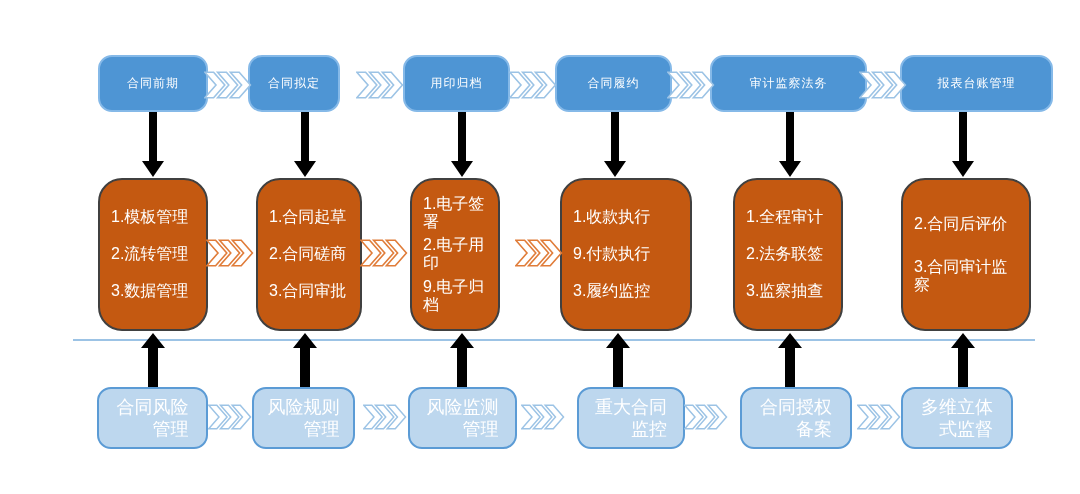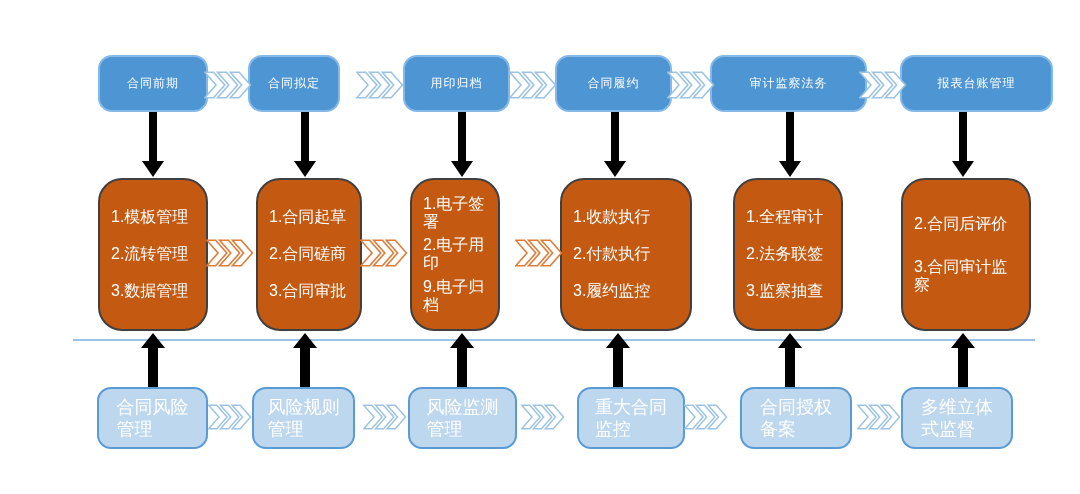--- a/index.html
+++ b/index.html
@@ -12,21 +12,21 @@
     color:#ffffff;font-size:12px;font-weight:400;letter-spacing:1px;}
 
   .func-box{position:absolute;top:178px;height:153px;box-sizing:border-box;
     background:#C45911;border:2px solid #404040;border-radius:24px;
     display:flex;flex-direction:column;justify-content:space-evenly;
     padding:10px 0;color:#ffffff;font-size:16px;}
   .func-item{padding:0 6px 0 11px;line-height:1.15;}
 
   .support-box{position:absolute;top:387px;height:62px;box-sizing:border-box;
     background:#BDD7EE;border:2px solid #5B9BD5;border-radius:14px;
-    display:flex;align-items:center;justify-content:center;text-align:left;
+    display:flex;align-items:center;justify-content:center;text-align:right;
     color:#ffffff;font-size:18px;line-height:1.25;white-space:pre-line;}
 
   .divider-line{position:absolute;left:73px;top:339px;width:962px;height:2px;
     background:#9CC3E5;}
 
   .chev{position:absolute;}
   .chev-blue{fill:#ffffff;stroke:#9CC3E5;stroke-width:2;}
   .chev-orange{fill:#ffffff;stroke:#E07C39;stroke-width:2;}
 
   .arrow-down{position:absolute;top:112px;width:22px;height:66px;}
@@ -101,21 +101,21 @@
     <div class="func-item">2.合同磋商</div>
     <div class="func-item">3.合同审批</div>
   </div>
   <div class="func-box" style="left:410px;width:90px">
     <div class="func-item">1.电子签署</div>
     <div class="func-item">2.电子用印</div>
     <div class="func-item">9.电子归档</div>
   </div>
   <div class="func-box" style="left:560px;width:132px">
     <div class="func-item">1.收款执行</div>
-    <div class="func-item">2.付款执行</div>
+    <div class="func-item">9.付款执行</div>
     <div class="func-item">3.履约监控</div>
   </div>
   <div class="func-box" style="left:733px;width:110px">
     <div class="func-item">1.全程审计</div>
     <div class="func-item">2.法务联签</div>
     <div class="func-item">3.监察抽查</div>
   </div>
   <div class="func-box" style="left:901px;width:130px">
     <div class="func-item">2.合同后评价</div>
     <div class="func-item">3.合同审计监察</div>

